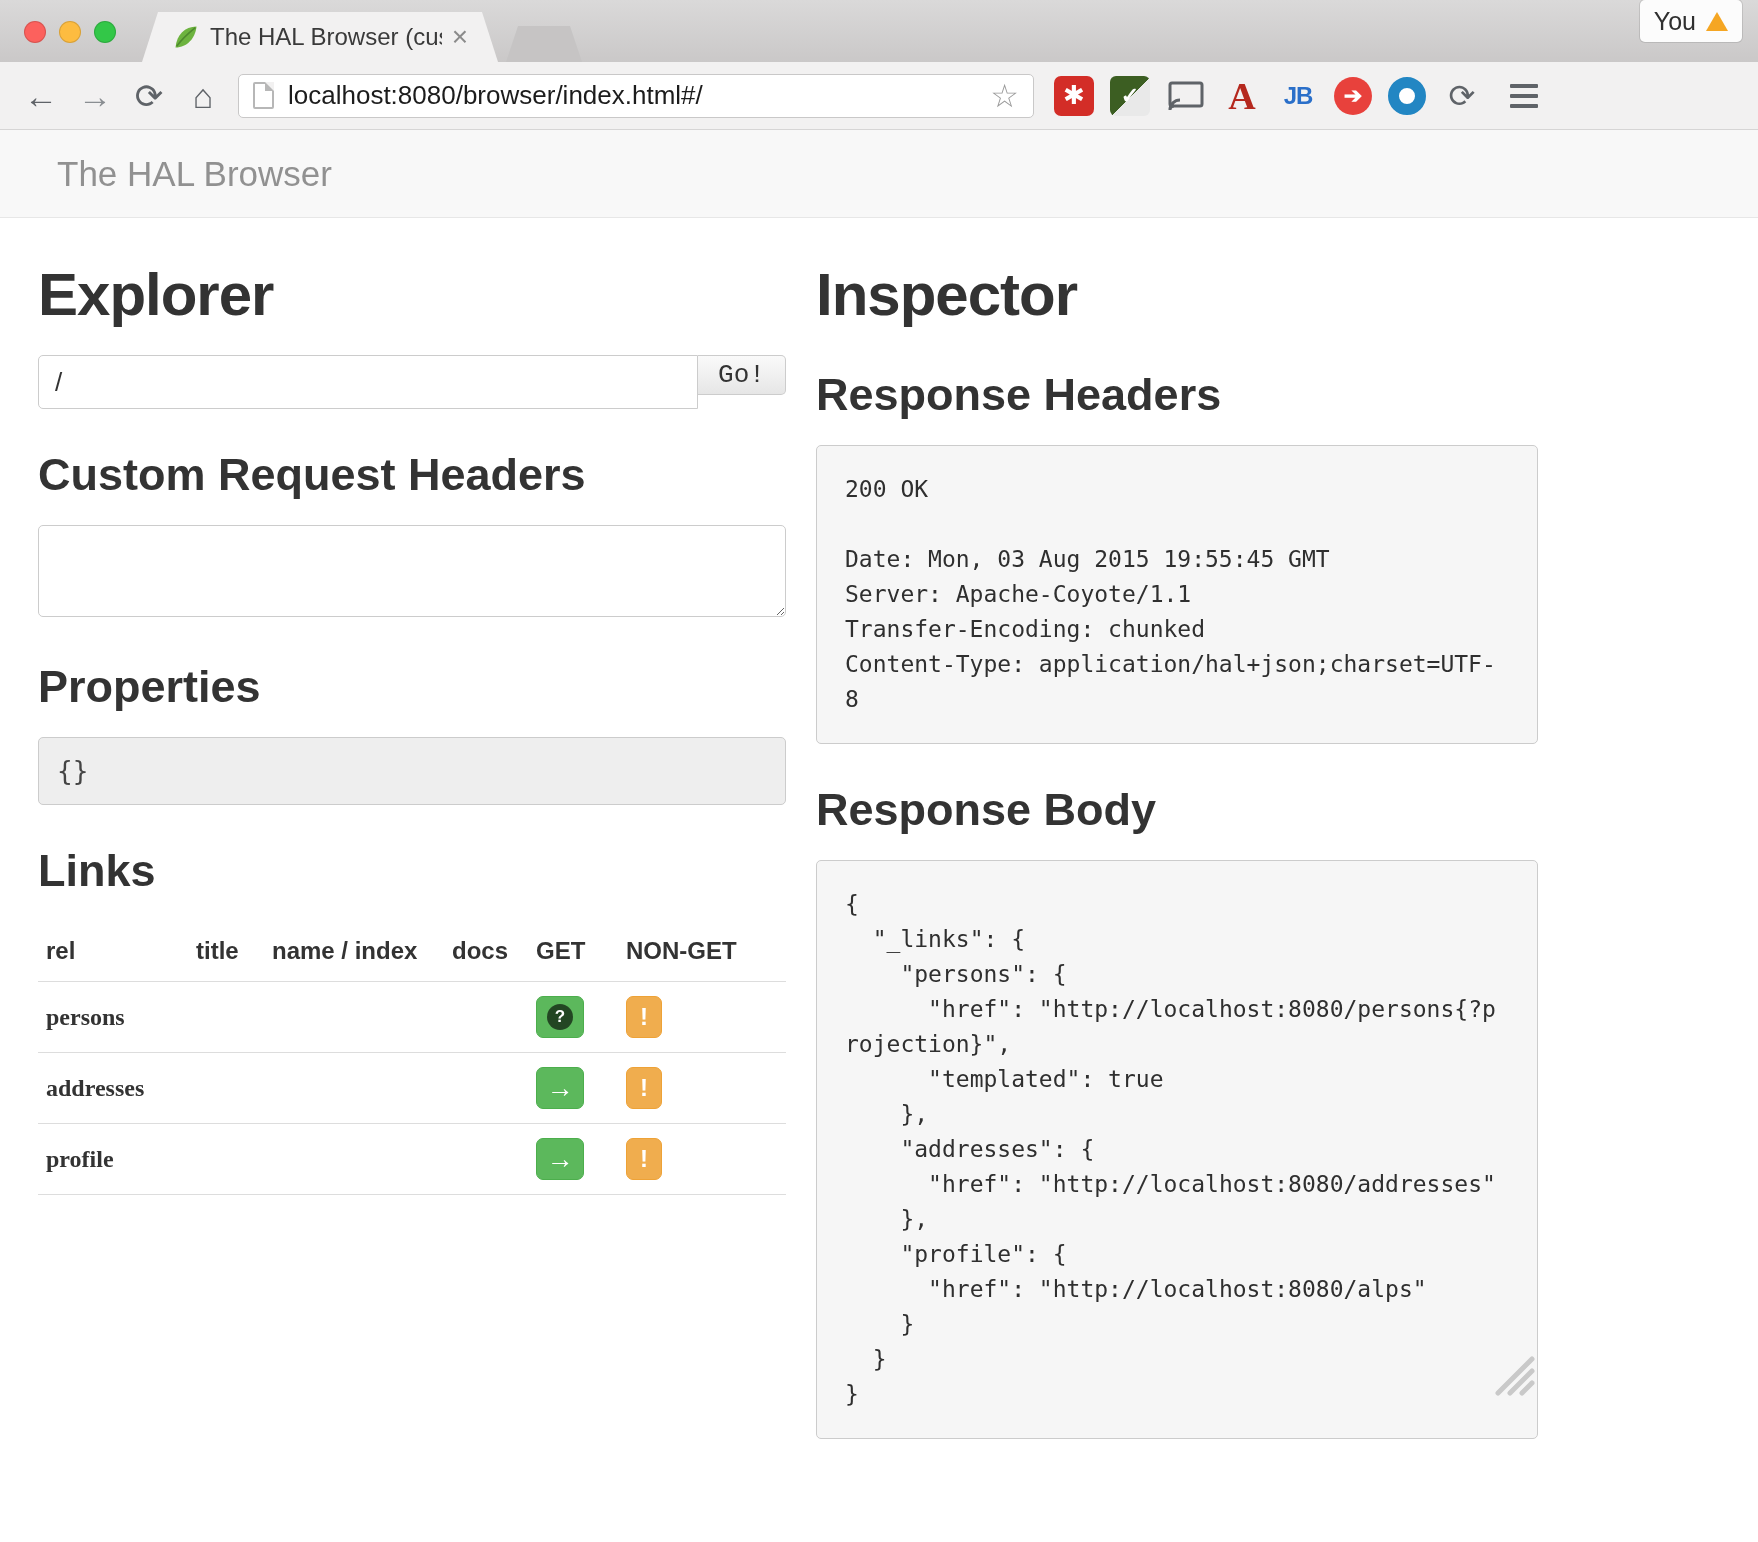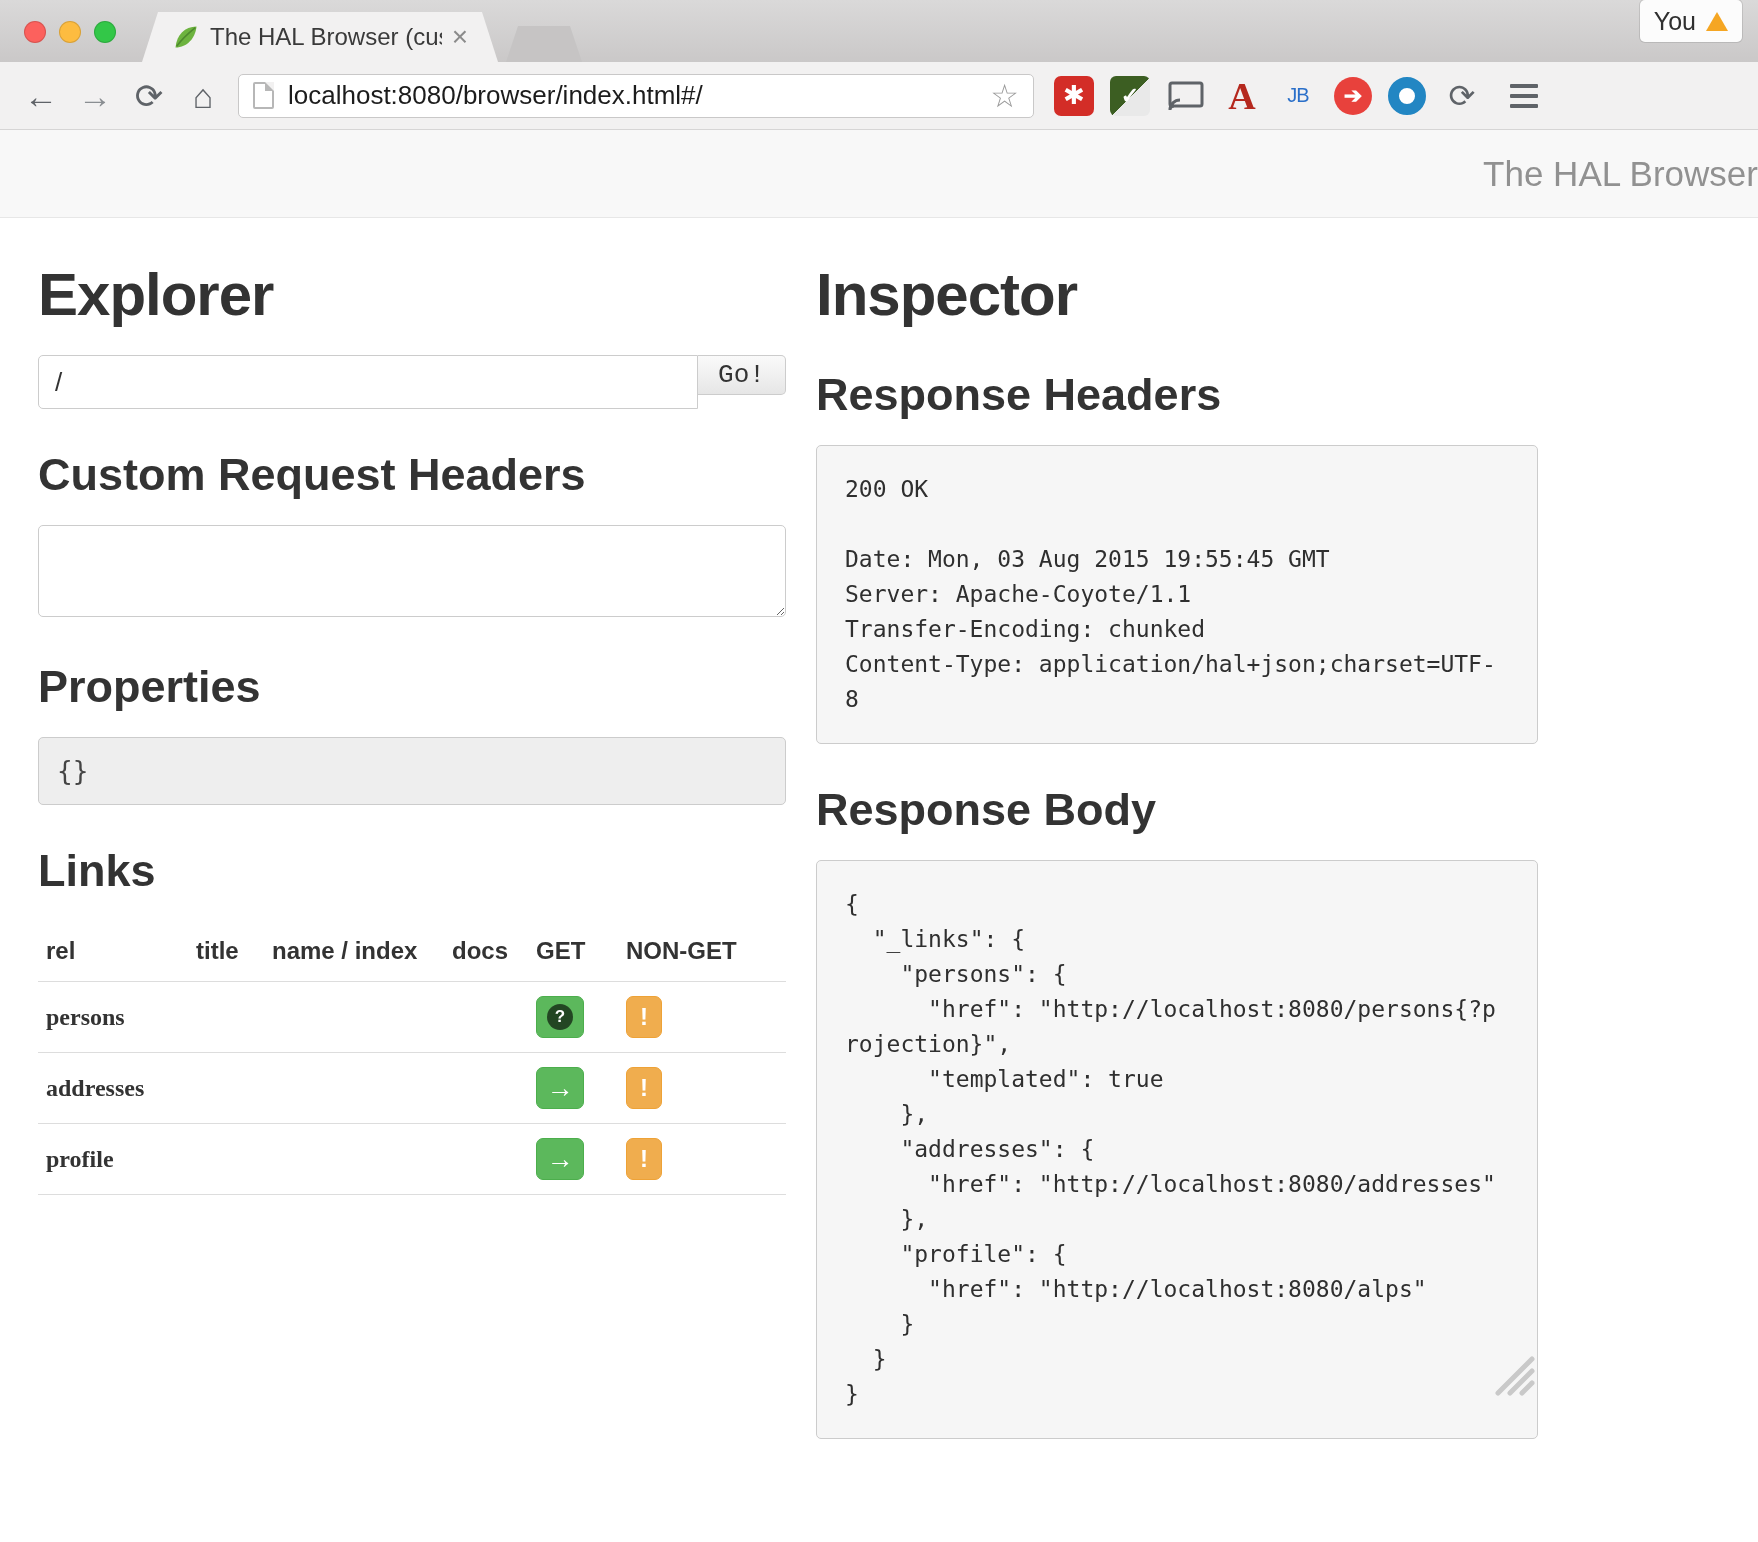--- a/index.html
+++ b/index.html
@@ -65,32 +65,32 @@
     border-style: solid; border-width: 0 9px 9px 0;
     border-color: #f2f1f1 #f2f1f1 #b7b7b7 transparent;
   }
   .url { font-size: 26px; color: #1c1c1c; flex: 1; white-space: nowrap; overflow: hidden; }
   .star { font-size: 32px; color: #9a9a9a; }
   .ext-row { display: flex; align-items: center; gap: 16px; margin-left: 12px; }
   .ext { width: 40px; height: 40px; display: flex; align-items: center; justify-content: center; }
   .ext.lastpass { background: #d32d27; border-radius: 7px; color: #fff; font-size: 26px; }
   .ext.checker { border-radius: 6px; background: linear-gradient(135deg, #3c5e22 52%, #e9e9e9 52%); color: #fff; font-size: 22px; font-weight: bold; }
   .ext.letter-a { color: #b5281e; font-family: "Liberation Serif", serif; font-weight: bold; font-size: 38px; }
-  .ext.jb { color: #2a6fc9; font-weight: normal; font-size: 20px; letter-spacing: -1px; }
+  .ext.jb { color: #2a6fc9; font-weight: bold; font-size: 24px; letter-spacing: -1px; }
   .ext.redcircle { background: #e8413c; border-radius: 50%; width: 38px; height: 38px; color: #fff; font-size: 22px; font-weight: bold; }
   .ext.bluecircle { width: 38px; height: 38px; border-radius: 50%; border: 11px solid #2286c3; background: #fff; }
   .ext.history { color: #5f6368; font-size: 32px; }
   .hamburger { margin-left: 14px; display: flex; flex-direction: column; gap: 6px; padding: 6px; }
   .hamburger i { display: block; width: 28px; height: 4px; background: #5f6368; border-radius: 1px; }
 
   
   .site-header {
     height: 88px; background: #f8f8f8; border-bottom: 1px solid #e7e7e7;
     display: flex; align-items: center; padding-left: 57px;
-    font-size: 35px; color: #919191; justify-content: flex-end;
+    font-size: 35px; color: #919191;
   }
 
   .main { display: flex; gap: 30px; padding-left: 38px; }
   .col-left { width: 748px; }
   .col-right { width: 722px; }
 
   h1 { font-size: 60px; font-weight: 700; color: #333; margin: 42px 0 26px; letter-spacing: -1px; }
   h2 { font-size: 45px; font-weight: 700; color: #333; margin: 40px 0 24px; }
 
   .input-group { display: flex; }

